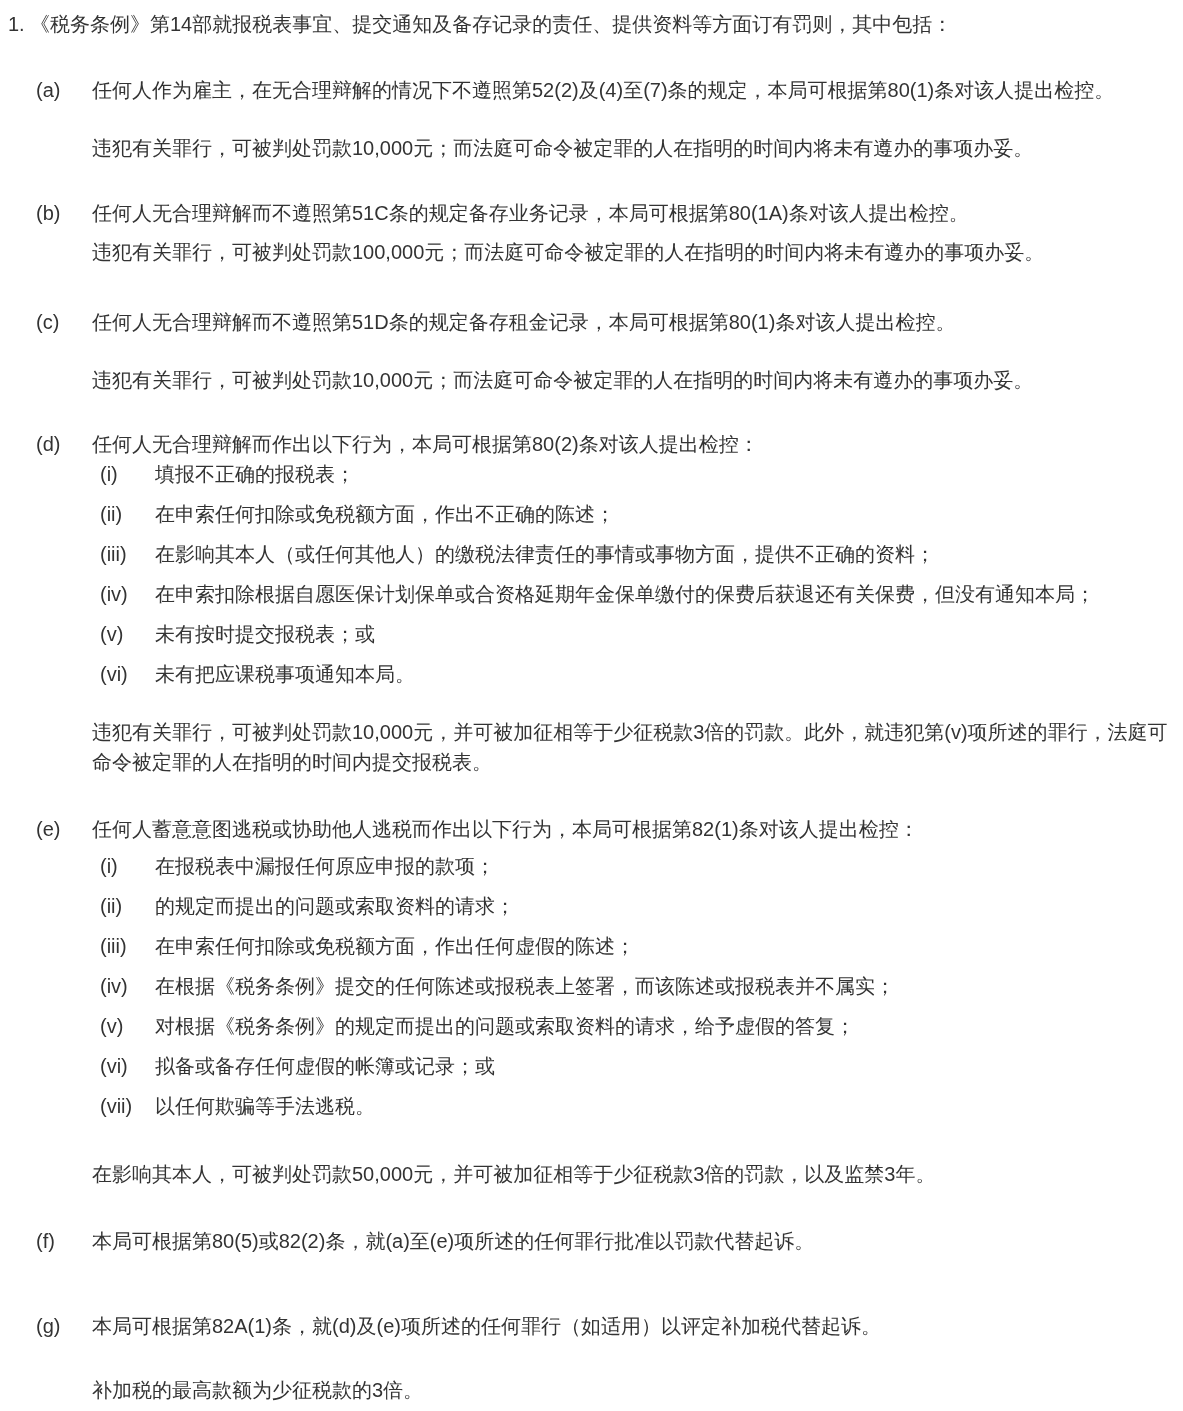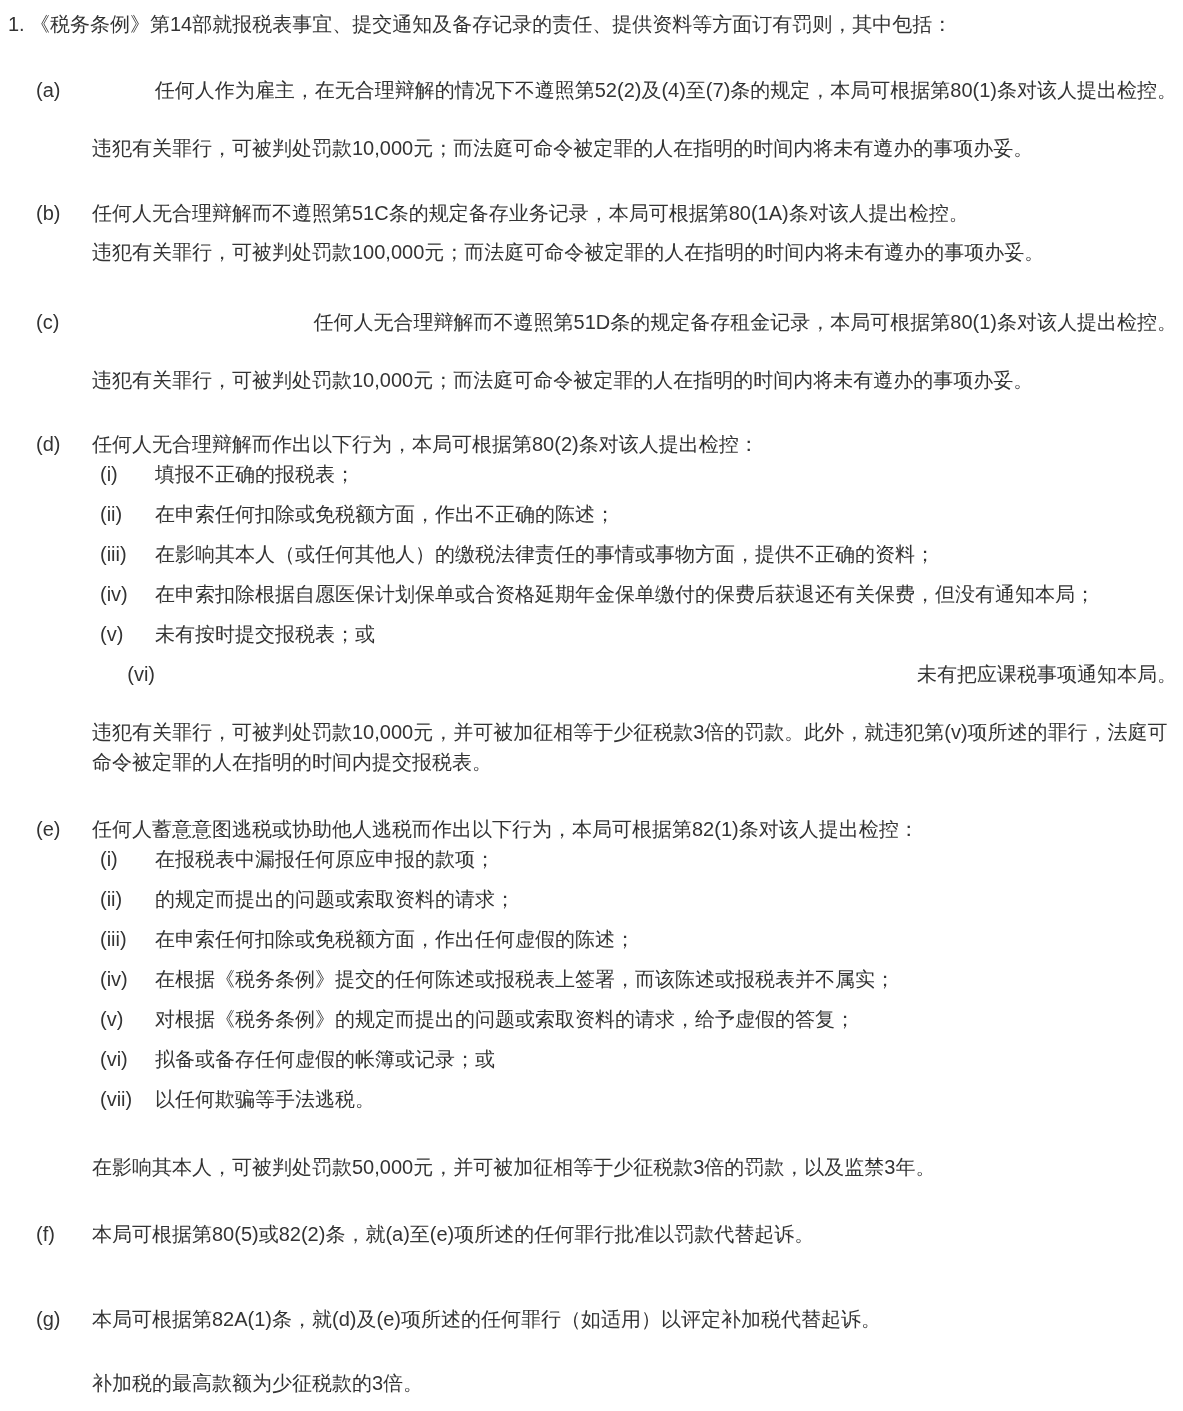--- a/index.html
+++ b/index.html
@@ -31,26 +31,26 @@
     grid-template-columns: 56px 1fr;
     padding-left: 28px;
   }
   .sub-row {
     display: grid;
     grid-template-columns: 55px 1fr;
     padding-left: 8px;
   }
   .lbl, .num { white-space: nowrap; }
   
-  .mb7  { margin-bottom: 0; }
+  .mb7  { margin-bottom: 7px; }
   .mb8  { margin-bottom: 0; }
   .mb10 { margin-bottom: 10px; }
   .mb26 { margin-bottom: 38px; }
   .mb27 { margin-bottom: 9px; }
-  .mb28 { margin-bottom: 28px; text-align: right; }
+  .mb28 { margin-bottom: 28px; }
   .mb30 { margin-bottom: 34px; }
   .mb34 { margin-bottom: 34px; }
   .mb35 { margin-bottom: 35px; }
   .mb37 { margin-bottom: 37px; }
   .mb40 { margin-bottom: 40px; }
   .mb55 { margin-bottom: 55px; }
 </style>
 </head>
 <body>
 

